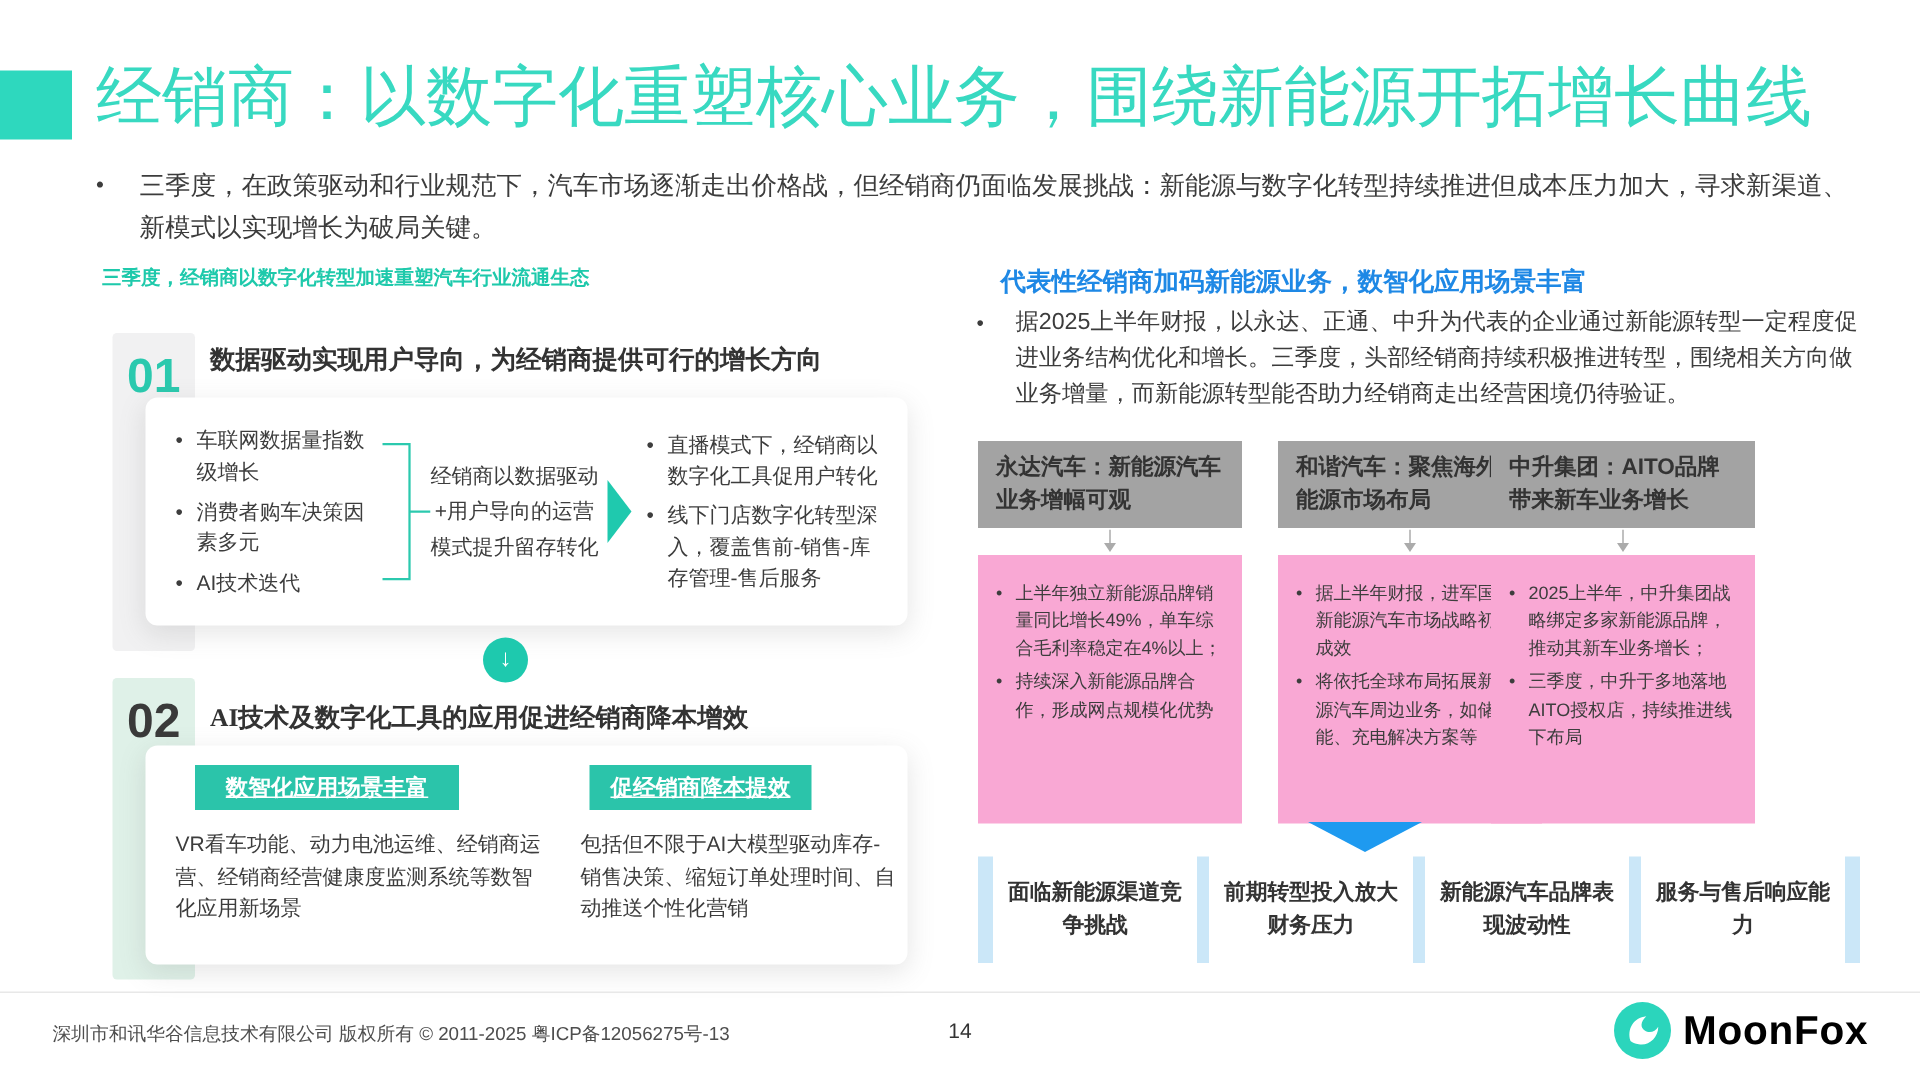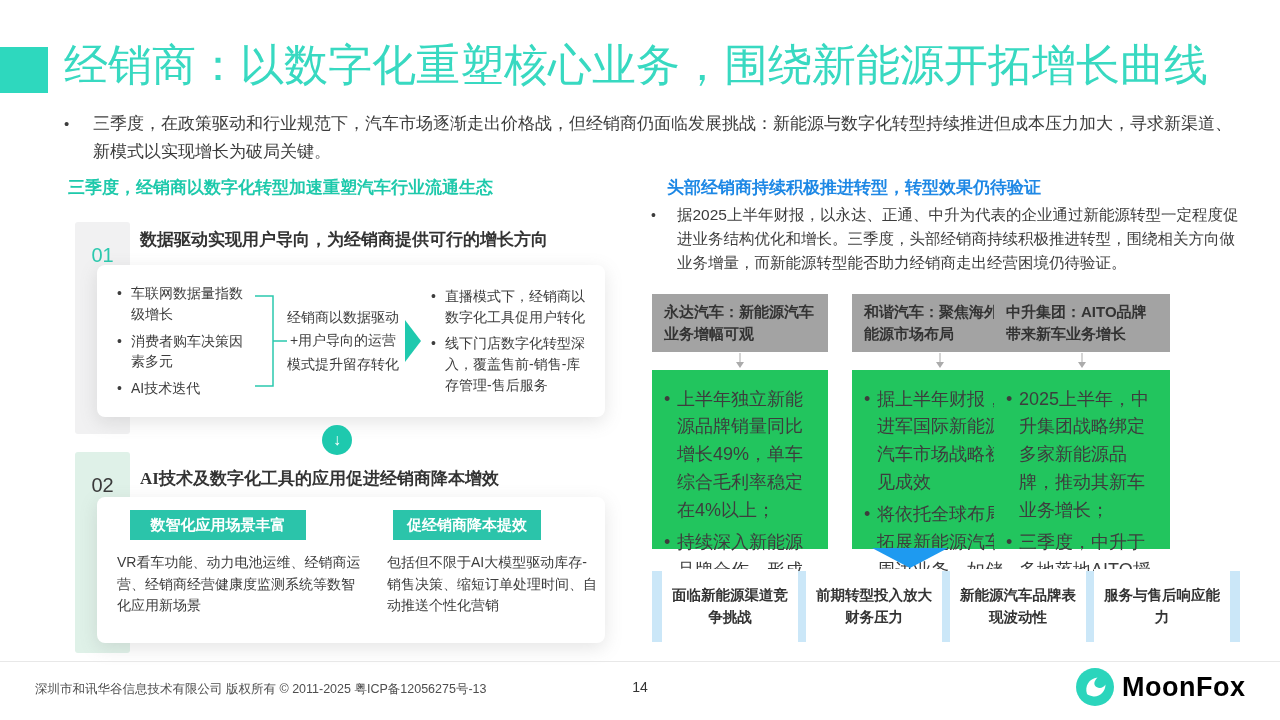--- a/index.html
+++ b/index.html
@@ -9,25 +9,25 @@
   }
   
   .accent-square{position:absolute;left:0;top:47px;width:48px;height:46px;background:#2ED8BE;}
   .page-title{position:absolute;left:64px;top:40px;width:1190px;margin:0;
     font-size:44px;line-height:1.15;font-weight:500;color:#38D9C1;}
   .intro{position:absolute;left:64px;top:110px;width:1168px;display:flex;
     font-size:17px;line-height:1.62;color:#3C3C3C;}
   .intro .dot{flex:0 0 29px;font-size:15px;padding-top:2px;}
   .intro p{margin:0;}
   
-  .subtitle-left{position:absolute;left:68px;top:176px;font-size:17px;font-weight:bold;color:#1EC9AB;}
+  .subtitle-left{position:absolute;left:68px;top:176px;font-size:13px;font-weight:bold;color:#1EC9AB;}
   .num-strip{position:absolute;width:55px;border-radius:3px;}
   .strip1{left:75px;top:222px;height:212px;background:#F1F1F2;}
   .strip2{left:75px;top:452px;height:201px;background:#DFF1E8;}
-  .num{display:block;text-align:center;margin-top:22px;font-size:20px;font-weight:normal;}
+  .num{display:block;text-align:center;margin-top:10px;font-size:32px;font-weight:bold;}
   .strip1 .num{color:#2BC9AE;}
   .strip2 .num{color:#3A3A3A;}
   .block-heading{position:absolute;font-size:17px;font-weight:bold;color:#333;}
   .heading1{left:140px;top:228px;}
   .heading2{left:140px;top:467px;font-family:Liberation Serif, serif;}
   .card{position:absolute;background:#fff;border-radius:8px;
     box-shadow:0 5px 18px rgba(110,110,110,0.18);box-sizing:border-box;}
   .card1{left:97px;top:265px;width:508px;height:152px;display:flex;align-items:center;padding:0 12px 0 18px;}
   .card2{left:97px;top:497px;width:508px;height:146px;}
   .drivers{width:138px;font-size:14px;color:#3D3D3D;line-height:1.45;}
@@ -37,39 +37,39 @@
   .middle-note{width:112px;text-align:center;font-size:14px;color:#3D3D3D;line-height:1.65;}
   .arrow-right{width:0;height:0;border-top:21px solid transparent;border-bottom:21px solid transparent;
     border-left:16px solid #1FC9AE;margin:0 8px 0 6px;}
   .outcomes{flex:1;font-size:14px;color:#3D3D3D;line-height:1.5;}
   .outcome{margin:5px 0;padding-left:16px;position:relative;}
   .outcome::before{content:"•";position:absolute;left:2px;}
   .circle-arrow{position:absolute;left:322px;top:425px;width:30px;height:30px;border-radius:50%;
     background:#1EC9AE;color:#fff;display:flex;align-items:center;justify-content:center;
     font-size:16px;font-weight:bold;}
   .tag{position:absolute;top:13px;height:30px;background:#2BC4AA;color:#fff;font-size:15px;font-weight:bold;
-    display:flex;align-items:center;justify-content:center;padding:0 14px;box-sizing:border-box;}
+    display:flex;align-items:center;justify-content:center;padding:0 14px;box-sizing:border-box;text-decoration:underline;}
   .tag1{left:33px;width:176px;}
   .tag2{left:296px;width:148px;}
   .detail{position:absolute;top:55px;font-size:14px;line-height:1.55;color:#3D3D3D;}
   .detail1{left:20px;width:250px;}
   .detail2{left:290px;width:212px;}
   
   .subtitle-right{position:absolute;left:667px;top:176px;font-size:17px;font-weight:bold;color:#1E88E5;}
   .right-intro{position:absolute;left:651px;top:203px;width:590px;display:flex;
     font-size:15.5px;line-height:1.55;color:#3C3C3C;}
   .right-intro .dot{flex:0 0 26px;font-size:14px;padding-top:2px;}
   .right-intro p{margin:0;}
   .company{position:absolute;top:294px;width:176px;}
   .c1{left:652px;}.c2{left:852px;}.c3{left:994px;}
   .company-title{background:#a3a3a3;min-height:54px;box-sizing:border-box;padding:7px 12px;
     font-size:15px;font-weight:bold;line-height:1.45;color:#333;display:flex;align-items:center;}
   .company-arrow{height:18px;display:flex;justify-content:center;align-items:center;}
-  .company-body{background:#22c55e;height:179px;box-sizing:border-box;padding:16px 8px 0 10px;
-    font-size:18px;line-height:1.55;color:#3D3D3D;}
+  .company-body{background:#f9a8d4;height:179px;box-sizing:border-box;padding:16px 8px 0 10px;
+    font-size:12px;line-height:1.55;color:#3D3D3D;}
   .point{margin-bottom:4px;padding-left:15px;position:relative;}
   .point::before{content:"•";position:absolute;left:2px;}
   .blue-arrow{position:absolute;left:872px;top:548px;}
   .band{position:absolute;left:652px;top:571px;width:588px;height:71px;background:#CBE7F8;
     display:flex;align-items:center;justify-content:space-between;padding:0 10px;box-sizing:border-box;}
   .challenge{background:#fff;width:136px;min-height:50px;display:flex;align-items:center;justify-content:center;
     text-align:center;font-size:14.5px;font-weight:bold;color:#333;line-height:1.45;
     padding:16px 8px;box-sizing:border-box;}
   
   .footer-line{position:absolute;left:0;top:661px;width:1280px;height:1px;background:#E8E8E8;}
@@ -121,21 +121,21 @@
   </div>
   <div class="block-heading heading2">AI技术及数字化工具的应用促进经销商降本增效</div>
 
   <div class="card card2">
     <div class="tag tag1">数智化应用场景丰富</div>
     <div class="tag tag2">促经销商降本提效</div>
     <div class="detail detail1">VR看车功能、动力电池运维、经销商运营、经销商经营健康度监测系统等数智化应用新场景</div>
     <div class="detail detail2">包括但不限于AI大模型驱动库存-销售决策、缩短订单处理时间、自动推送个性化营销</div>
   </div>
 
-  <div class="subtitle-right">头部经销商持续积极推进转型，转型效果仍待验证</div>
+  <div class="subtitle-right">代表性经销商加码新能源业务，数智化应用场景丰富</div>
   <div class="right-intro">
     <span class="dot">•</span>
     <p>据2025上半年财报，以永达、正通、中升为代表的企业通过新能源转型一定程度促进业务结构优化和增长。三季度，头部经销商持续积极推进转型，围绕相关方向做业务增量，而新能源转型能否助力经销商走出经营困境仍待验证。</p>
   </div>
 
   <div class="company c1">
     <div class="company-title">永达汽车：新能源汽车业务增幅可观</div>
     <div class="company-arrow">
       <svg width="10" height="16" viewBox="0 0 10 16">
           <line x1="5" y1="0" x2="5" y2="10" stroke="#ABABAB" stroke-width="1"></line>

